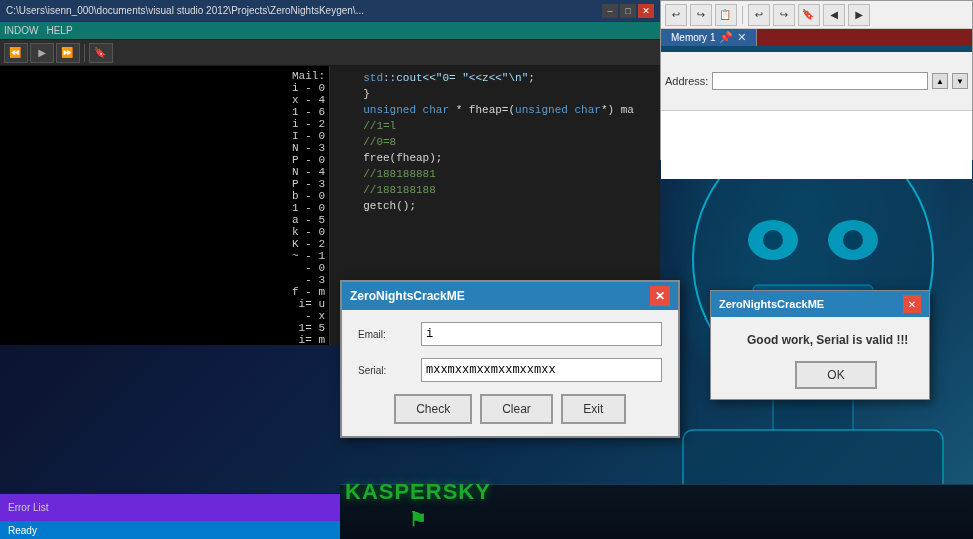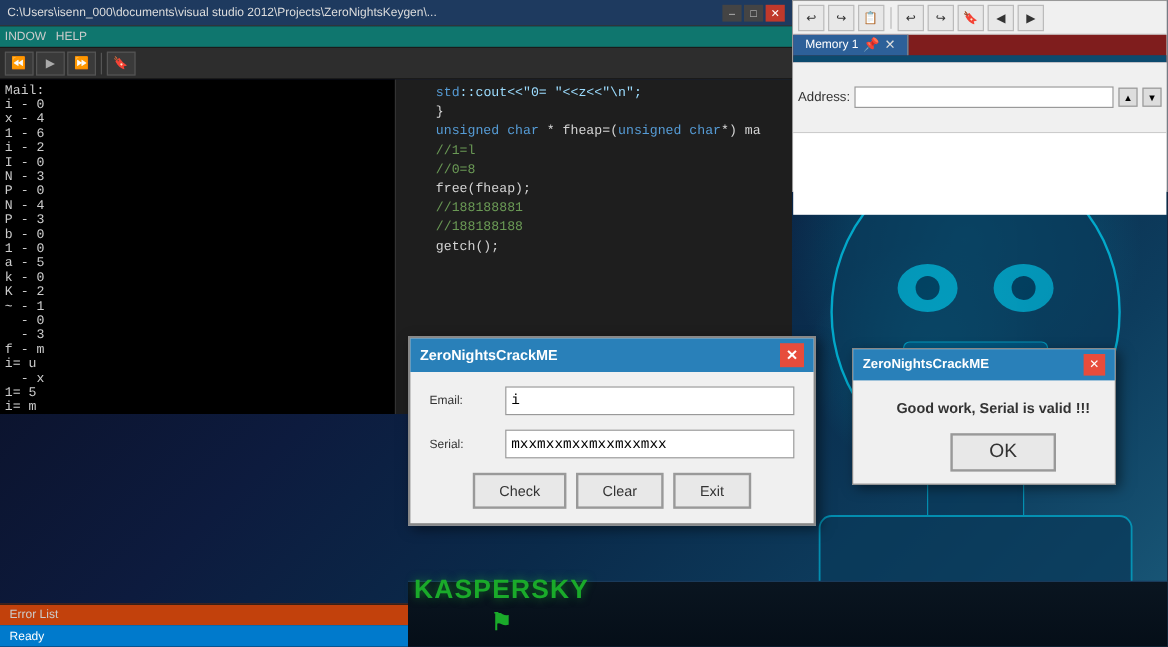--- a/index.html
+++ b/index.html
@@ -95,20 +95,21 @@
     .console-area {
       width: 330px;
       background: #000;
       color: #ccc;
       font-family: 'Courier New', monospace;
       font-size: 11px;
       padding: 4px;
       overflow: hidden;
       border-right: 1px solid #333;
       flex-shrink: 0;
+      text-align: right;
     }
 
     
     .code-area {
       flex: 1;
       background: #1e1e1e;
       color: #d4d4d4;
       font-family: 'Courier New', monospace;
       font-size: 11px;
       padding: 4px 4px 4px 20px;
@@ -329,21 +330,21 @@
     .ok-btn-row {
       display: flex;
       justify-content: center;
     }
 
     .ok-btn {
       padding: 5px 30px;
       background: #e8e8e8;
       border: 2px solid #999;
       cursor: pointer;
-      font-size: 16px;
+      font-size: 12px;
       color: #333;
       margin-left: 32px;
     }
 
     
     .vs-statusbar {
       position: absolute;
       bottom: 0;
       left: 0;
       width: 340px;
@@ -359,22 +360,22 @@
       color: white;
       font-size: 10px;
     }
 
     
     .error-list-bar {
       position: absolute;
       bottom: 18px;
       left: 0;
       width: 340px;
-      height: 18px;
-      background: #c2410c;
+      height: 28px;
+      background: #6d28d9;
       display: flex;
       align-items: center;
       padding: 0 8px;
       z-index: 15;
       border-top: 1px solid #1a1a1a;
     }
 
     .error-list-label {
       color: #ccc;
       font-size: 10px;

